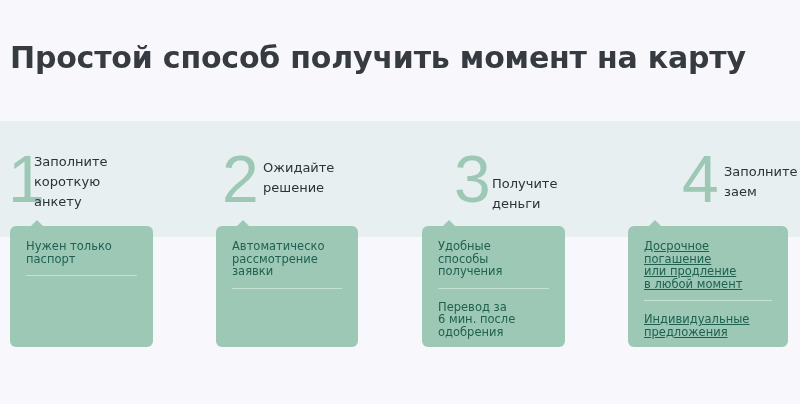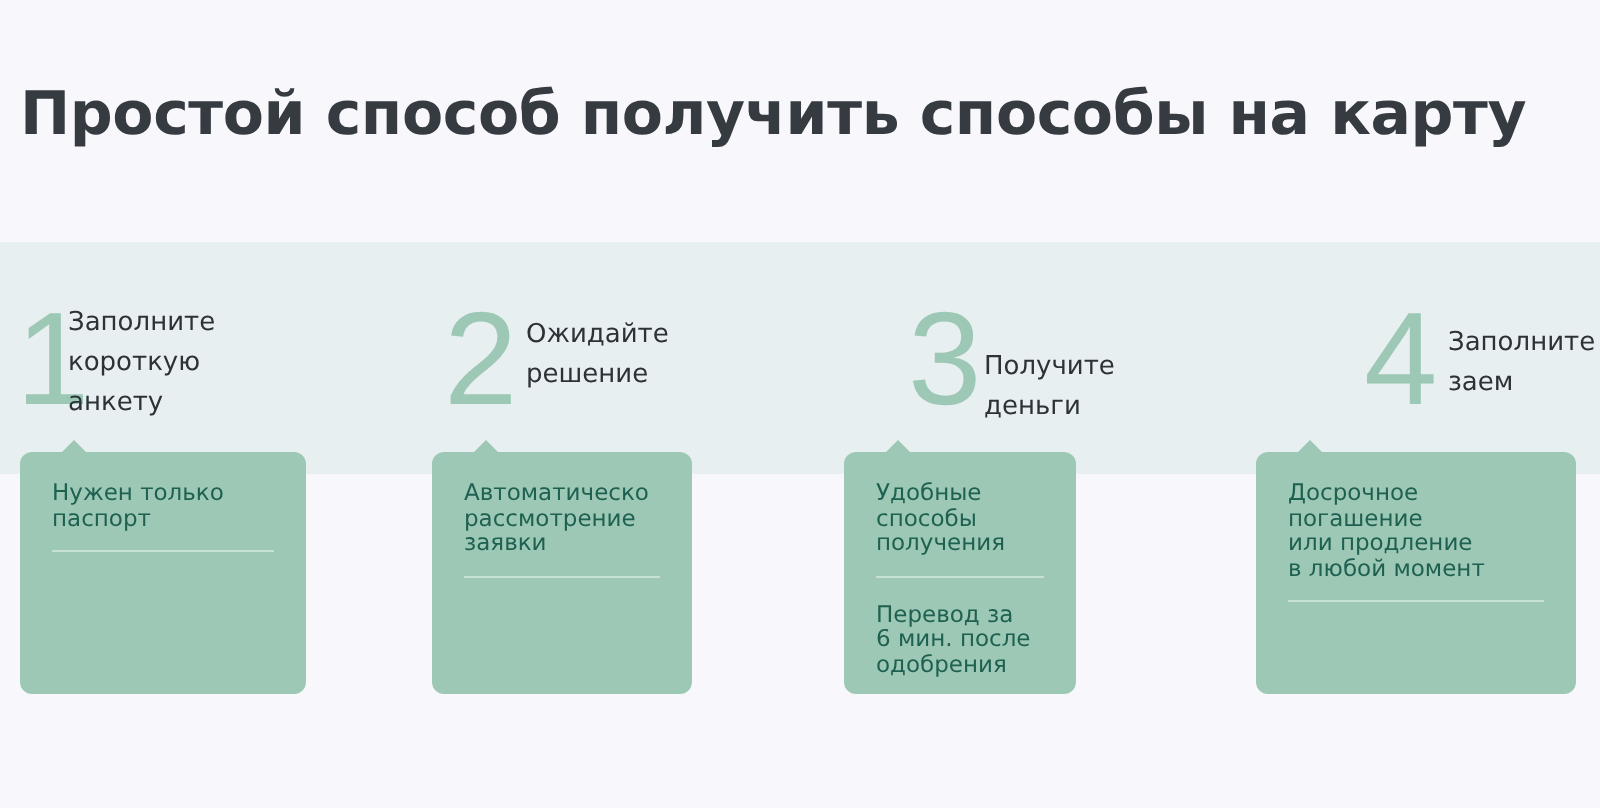--- a/index.html
+++ b/index.html
@@ -41,66 +41,68 @@
       border-bottom: 7px solid #9dc8b6;
     }
     .card .item { white-space: pre-line; }
     .card .divider {
       height: 1px; background: #c5e0d4; margin: 10px 0 12px 0;
     }
   </style>
 </head>
 <body>
 
-<h1 class="title">Простой способ получить способы на карту</h1>
+<h1 class="title">Простой способ получить момент на карту</h1>
 
 <div class="band"></div>
 
 <div class="step" style="left:8px;">
   <div class="step-num">1</div>
   <div class="step-title" style="left:26px; top:2px; white-space:pre-line;">Заполните
 короткую
 анкету</div>
 </div>
 <div class="card" style="left:10px; width:143px;">
   <div class="item">Нужен только
 паспорт</div>
   <div class="divider"></div>
 </div>
 
 <div class="step" style="left:222px;">
   <div class="step-num">2</div>
   <div class="step-title" style="left:41px; top:8px; white-space:pre-line;">Ожидайте
 решение</div>
 </div>
-<div class="card" style="left:216px; width:130px;">
+<div class="card" style="left:216px; width:142px;">
   <div class="item">Автоматическо
 рассмотрение
 заявки</div>
   <div class="divider"></div>
 </div>
 
 <div class="step" style="left:454px;">
   <div class="step-num">3</div>
   <div class="step-title" style="left:38px; top:12px; white-space:pre-line;margin-top:12px;">Получите
 деньги</div>
 </div>
-<div class="card" style="left:422px; width:116px;">
+<div class="card" style="left:422px; width:143px;">
   <div class="item">Удобные
 способы
 получения</div>
   <div class="divider"></div>
   <div class="item">Перевод за
 6 мин. после
 одобрения</div>
 </div>
 
 <div class="step" style="left:682px;">
   <div class="step-num">4</div>
   <div class="step-title" style="left:42px; top:12px; white-space:pre-line;">Заполните
 заем</div>
 </div>
-<div class="card" style="left:628px; width:160px;">
+<div class="card" style="left:628px; width:160px;text-decoration:underline;">
   <div class="item">Досрочное погашение
 или продление
 в любой момент</div>
   <div class="divider"></div>
+  <div class="item">Индивидуальные
+предложения</div>
 </div>
 
 </body></html>

